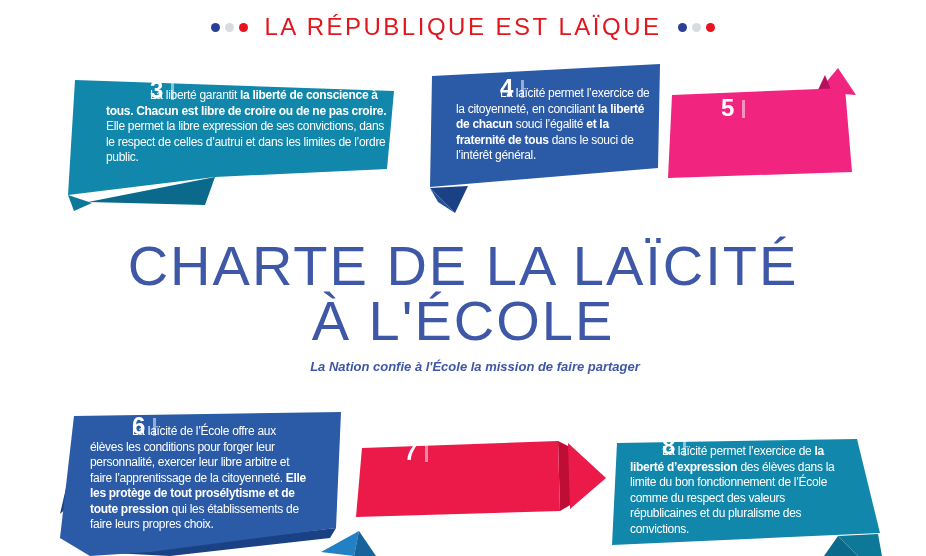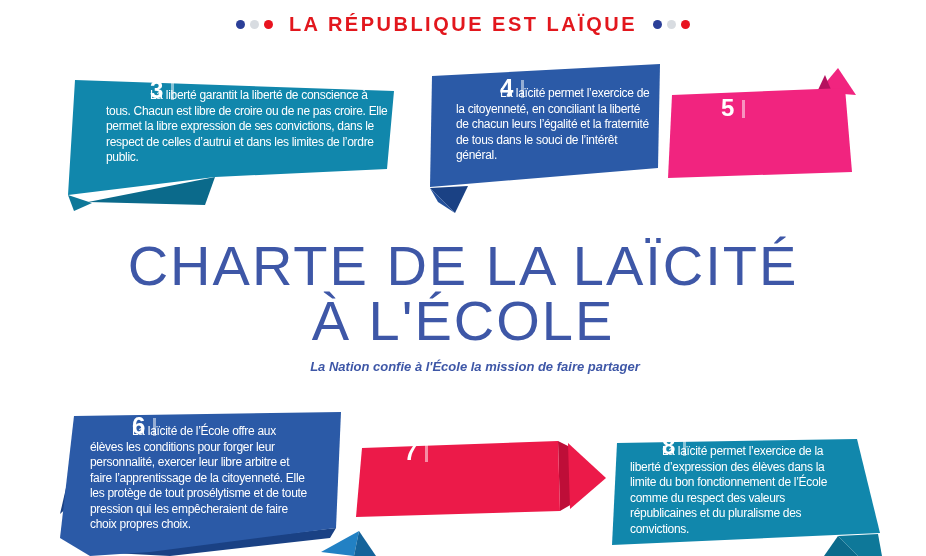--- a/index.html
+++ b/index.html
@@ -6,32 +6,32 @@
   #poster{
     position:relative;width:926px;height:556px;background:#ffffff;
     overflow:hidden;font-family:"Liberation Sans",sans-serif;
   }
   
   .header-row{
     position:absolute;top:13px;left:0;width:100%;
     display:flex;align-items:center;justify-content:center;gap:16px;
   }
   .header-title{
-    font-size:20px;letter-spacing:2.5px;font-weight:700;white-space:nowrap;
+    font-size:24px;letter-spacing:2.5px;font-weight:400;white-space:nowrap;
   }
   .dot-group{display:flex;gap:5px;align-items:center;}
   .dot{width:9px;height:9px;border-radius:50%;}
   
   .card{position:absolute;}
   .card svg{position:absolute;left:0;top:0;width:100%;height:100%;display:block;}
   .ctext{
     position:absolute;color:#fff;font-size:12px;line-height:15.5px;
     letter-spacing:-0.3px;font-weight:400;
   }
-  .ctext .seg-b{font-weight:400;}
+  .ctext .seg-b{font-weight:700;}
   .cnum{
     position:absolute;left:0;top:-6px;font-size:24px;font-weight:700;
     letter-spacing:0;white-space:nowrap;
   }
   .nbar{
     display:inline-block;width:3px;height:18px;background:rgba(255,255,255,0.5);
     margin-left:8px;vertical-align:-2px;
   }
   
   .main-title{
@@ -75,21 +75,21 @@
   </div>
 
   <div class="card" style="left:428px;top:64px;width:234px;height:152px;">
     <svg viewBox="0 0 234 152" preserveAspectRatio="none">
       <polygon points="2,124 40,122 27,149" fill="#1A4184"></polygon>
       <polygon points="2,124 27,149 10,138" fill="#24519B"></polygon>
       <polygon points="4,12 232,0 230,104 2,123" fill="#2B5AA7"></polygon>
     </svg>
     <div class="ctext" style="left:28px;top:22px;width:198px;text-indent:44px;">
       <span class="cnum"><span>4</span><span class="nbar"></span></span>
-      <span><span class="seg-r">La laïcité permet l’exercice de la citoyenneté, en conciliant </span><span class="seg-b">la liberté de chacun</span><span class="seg-r"> leurs l’égalité </span><span class="seg-b">et la fraternité de tous</span><span class="seg-r"> dans le souci de l’intérêt général.</span></span>
+      <span><span class="seg-r">La laïcité permet l’exercice de la citoyenneté, en conciliant </span><span class="seg-b">la liberté de chacun</span><span class="seg-r"> souci l’égalité </span><span class="seg-b">et la fraternité de tous</span><span class="seg-r"> dans le souci de l’intérêt général.</span></span>
     </div>
   </div>
 
   <div class="card" style="left:665px;top:66px;width:192px;height:112px;">
     <svg viewBox="0 0 192 112" preserveAspectRatio="none">
       <polygon points="153,26 173,2 191,29" fill="#F1247F"></polygon>
       <polygon points="152,26 160,9 167,26" fill="#B5115F"></polygon>
       <polygon points="7,29 180,22 187,106 3,112" fill="#F1247F"></polygon>
     </svg>
     <div class="ctext" style="left:20px;top:40px;width:166px;text-indent:36px;">
@@ -106,21 +106,21 @@
   </div>
 
   <div class="card" style="left:60px;top:412px;width:284px;height:144px;">
     <svg viewBox="0 0 284 144" preserveAspectRatio="none">
       <polygon points="276,116 52,141 110,144 270,126" fill="#1A4184"></polygon>
       <polygon points="6,76 0,102 13,90" fill="#1A4184"></polygon>
       <polygon points="14,4 281,0 276,116 90,140 30,144 0,126" fill="#2B5AA7"></polygon>
     </svg>
     <div class="ctext" style="left:30px;top:12px;width:218px;text-indent:42px;">
       <span class="cnum"><span>6</span><span class="nbar"></span></span>
-      <span><span class="seg-r">La laïcité de l’École offre aux élèves les conditions pour forger leur personnalité, exercer leur libre arbitre et faire l’apprentissage de la citoyenneté. </span><span class="seg-b">Elle les protège de tout prosélytisme et de toute pression</span><span class="seg-r"> qui les empêcheraient de faire choix propres choix.</span></span>
+      <span><span class="seg-r">La laïcité de l’École offre aux élèves les conditions pour forger leur personnalité, exercer leur libre arbitre et faire l’apprentissage de la citoyenneté. </span><span class="seg-b">Elle les protège de tout prosélytisme et de toute pression</span><span class="seg-r"> qui les établissements de faire leurs propres choix.</span></span>
     </div>
   </div>
 
   <div class="card" style="left:356px;top:438px;width:252px;height:84px;">
     <svg viewBox="0 0 252 84" preserveAspectRatio="none">
       <polygon points="202,3 204,73 216,66 214,9" fill="#BE0E38"></polygon>
       <polygon points="212,5 250,40 214,71" fill="#EC1A49"></polygon>
       <polygon points="6,10 202,3 204,73 0,79" fill="#EC1A49"></polygon>
     </svg>
     <div class="ctext" style="left:8px;top:12px;width:205px;text-indent:40px;">

